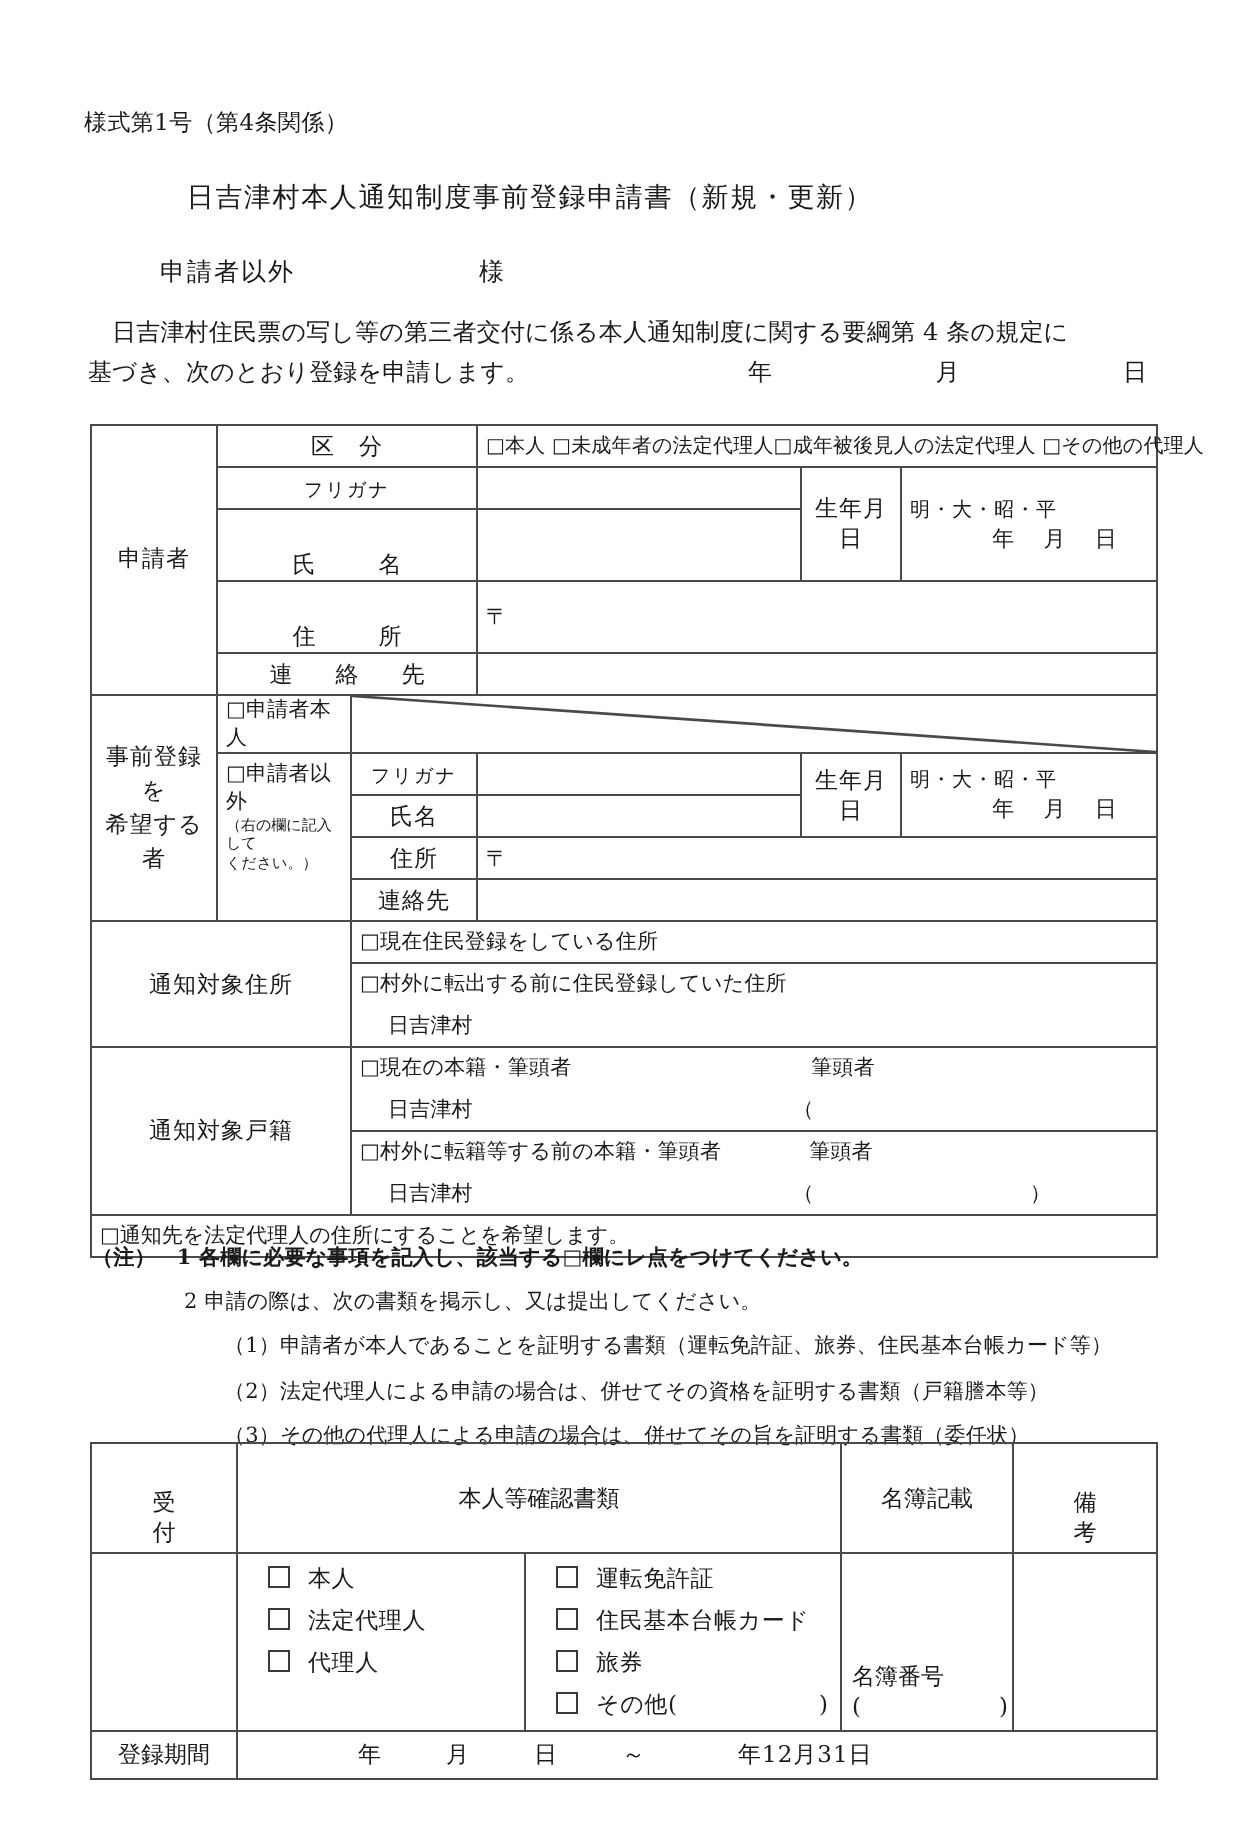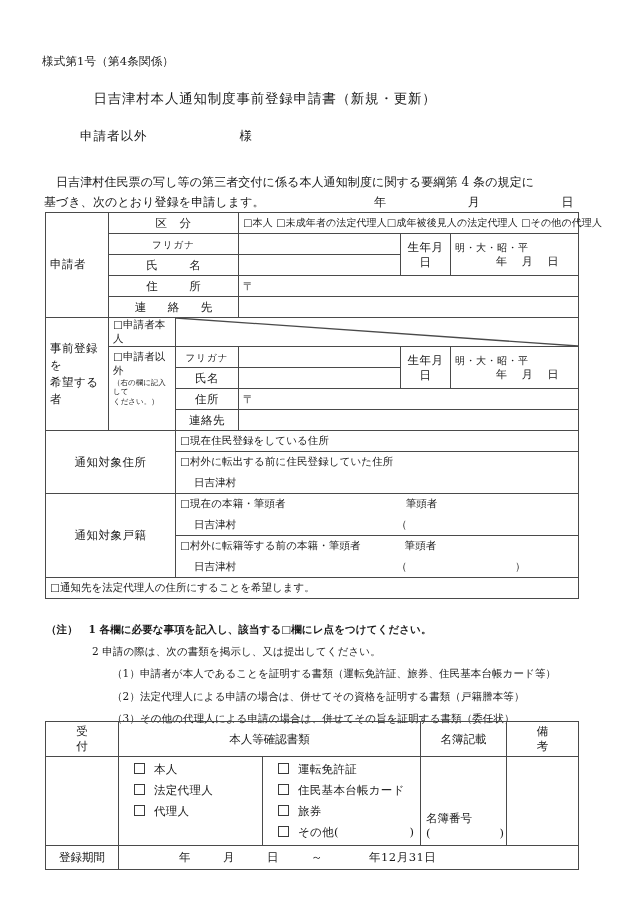--- a/index.html
+++ b/index.html
@@ -48,21 +48,21 @@
     font-size: 12.5px;
     letter-spacing: 1px;
   }
   .addressee .sama {
     display: inline-block;
     margin-left: 92px;
   }
   .lead {
     position: absolute;
     left: 44px;
-    top: 173px;
+    top: 157px;
     width: 540px;
     font-size: 12px;
     line-height: 1.65;
     letter-spacing: 0.1px;
   }
   .lead .l1 { display: block; text-indent: 12px; }
   .lead .l2 { display: block; position: relative; }
   .date-line {
     position: absolute;
     left: 330px;
@@ -92,20 +92,21 @@
   }
   .c-label {
     text-align: center;
     letter-spacing: 0.5px;
     font-size: 11.5px;
   }
   .spread2 {
     display: inline-block;
     letter-spacing: 10px;
     padding-left: 10px;
+    margin-top: 20px;
   }
   .spread3 {
     display: inline-block;
     letter-spacing: 5px;
     padding-left: 5px;
   }
   .furigana-txt {
     font-size: 9.5px;
     letter-spacing: 1px;
   }
@@ -131,21 +132,21 @@
   }
   .postal { font-size: 11px; }
   .note-small {
     font-size: 7.5px;
     line-height: 1.25;
     display: block;
     text-align: left;
     letter-spacing: 0;
   }
   .applicant-lbl {
-    text-align: left;
+    text-align: center;
     font-size: 11.5px;
     letter-spacing: 0.5px;
     line-height: 1.5;
   }
   .diag-cell { position: relative; padding: 0 !important; }
   .diag-svg { display: block; width: 100%; height: 100%; position: absolute; left: 0; top: 0; }
   .opt-line {
     font-size: 10.5px;
     letter-spacing: 0.1px;
   }

